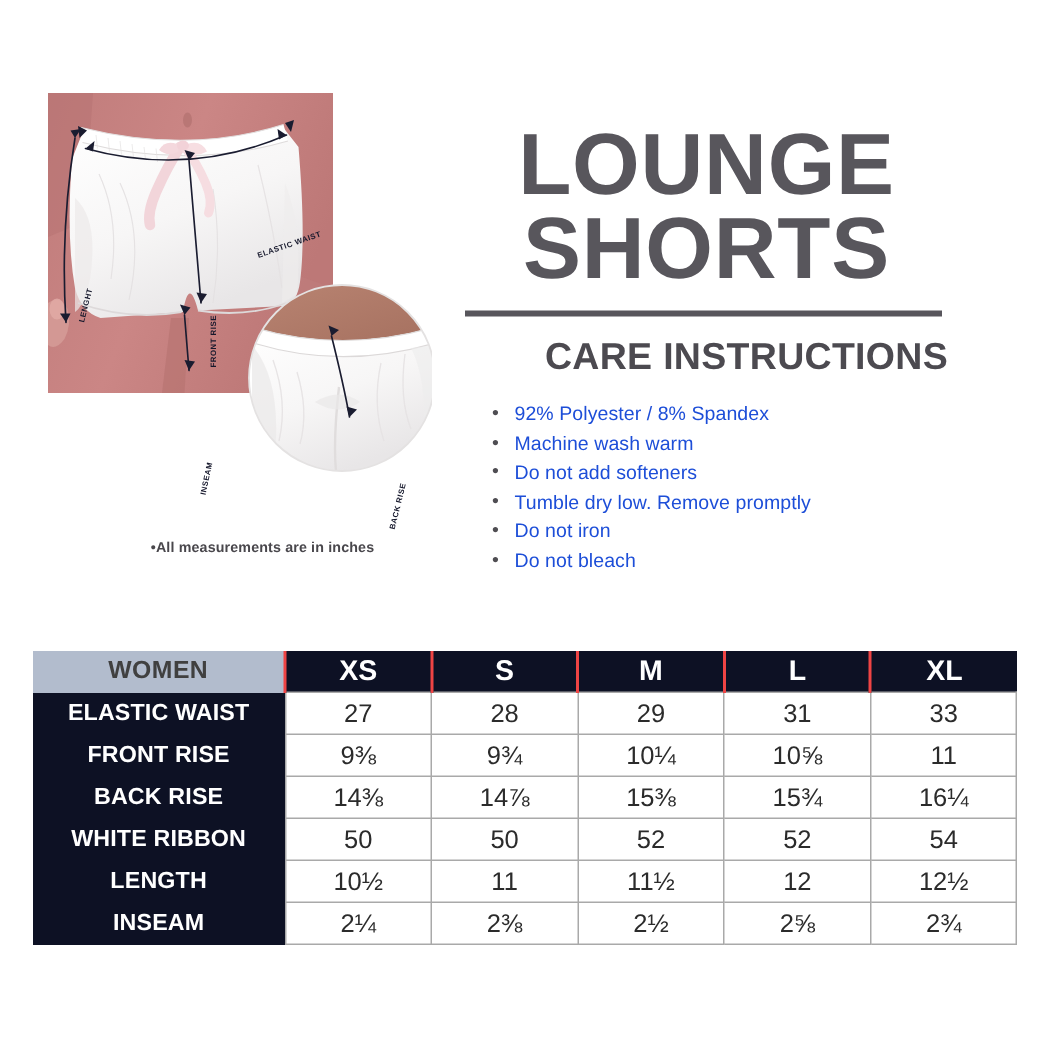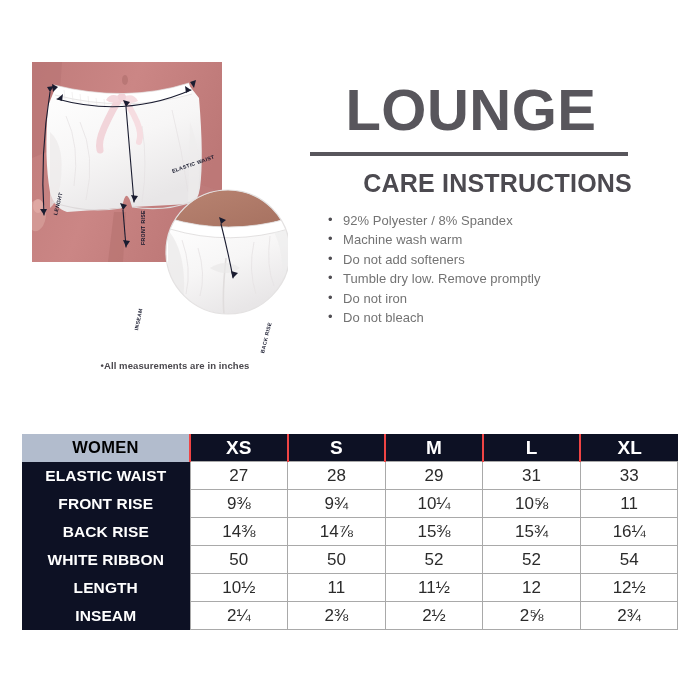--- a/index.html
+++ b/index.html
@@ -95,21 +95,21 @@
   }
   #care-list {
     margin: 13px 0 0 18px;
     padding: 0;
     list-style: none;
   }
   #care-list li {
     position: relative;
     font-size: 13px;
     line-height: 19.5px;
-    color: #737373;
+    color: #1d4ed8;
     padding-left: 15px;
     letter-spacing: .05px;
   }
   #care-list li::before {
     content: "\2022";
     position: absolute;
     left: 0; top: -1px;
     font-size: 13px;
     color: #4f4d52;
   }
@@ -130,21 +130,21 @@
 
   #size-table th, #size-table td {
     height: 27px;
     padding: 0;
     text-align: center;
     vertical-align: middle;
     font-family: "Liberation Sans", sans-serif;
   }
   th.hdr-women {
     background: #b2bccd;
-    color: #000000;
+    color: #404040;
     font-size: 16.5px;
     font-weight: bold;
     letter-spacing: .3px;
   }
   th.hdr-size {
     background: #0d1124;
     color: #ffffff;
     font-size: 19px;
     font-weight: bold;
     border-left: 2px solid #ef4444;
@@ -313,20 +313,21 @@
     <span class="dim-label" id="lbl-front">FRONT RISE</span>
     <span class="dim-label" id="lbl-inseam">INSEAM</span>
     <span class="dim-label" id="lbl-back">BACK RISE</span>
   </div>
 
   <div id="measure-note">•All measurements are in inches</div>
 
   <div id="info-col">
     <div id="title-main">
       <div>LOUNGE</div>
+      <div>SHORTS</div>
     </div>
     <div id="title-divider"></div>
     <div id="care-heading">CARE INSTRUCTIONS</div>
     <ul id="care-list">
       <li>92% Polyester / 8% Spandex</li>
       <li>Machine wash warm</li>
       <li>Do not add softeners</li>
       <li>Tumble dry low. Remove promptly</li>
       <li>Do not iron</li>
       <li>Do not bleach</li>

